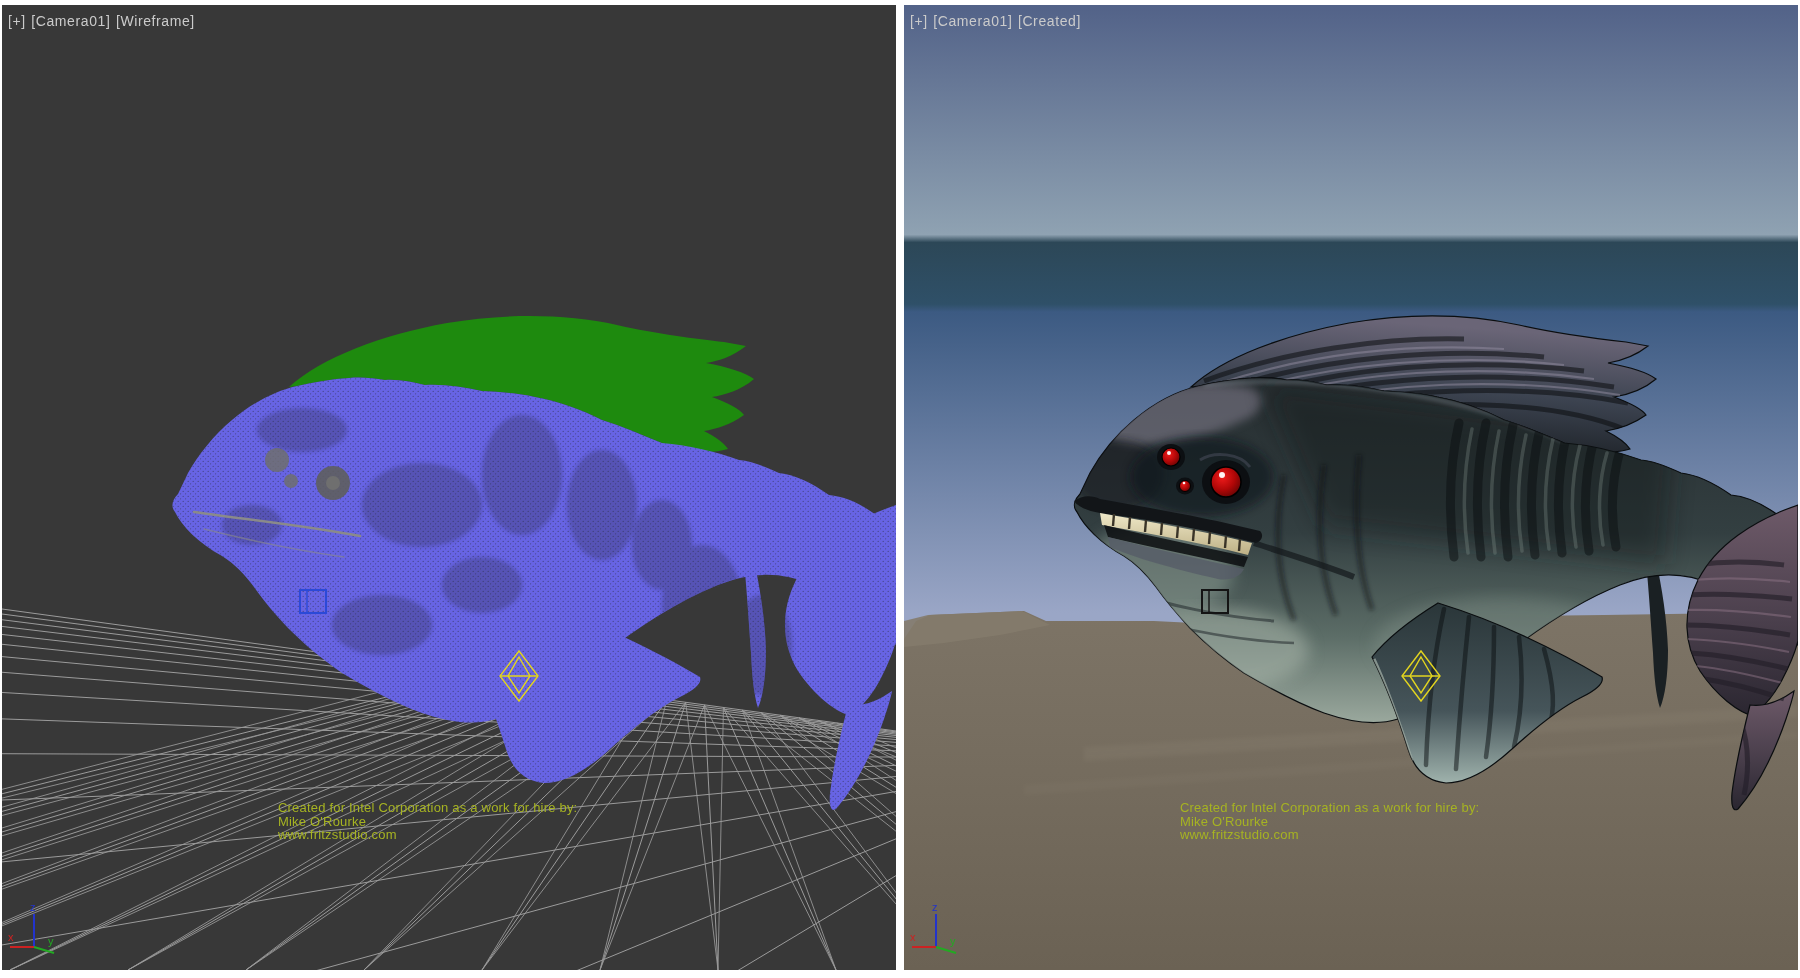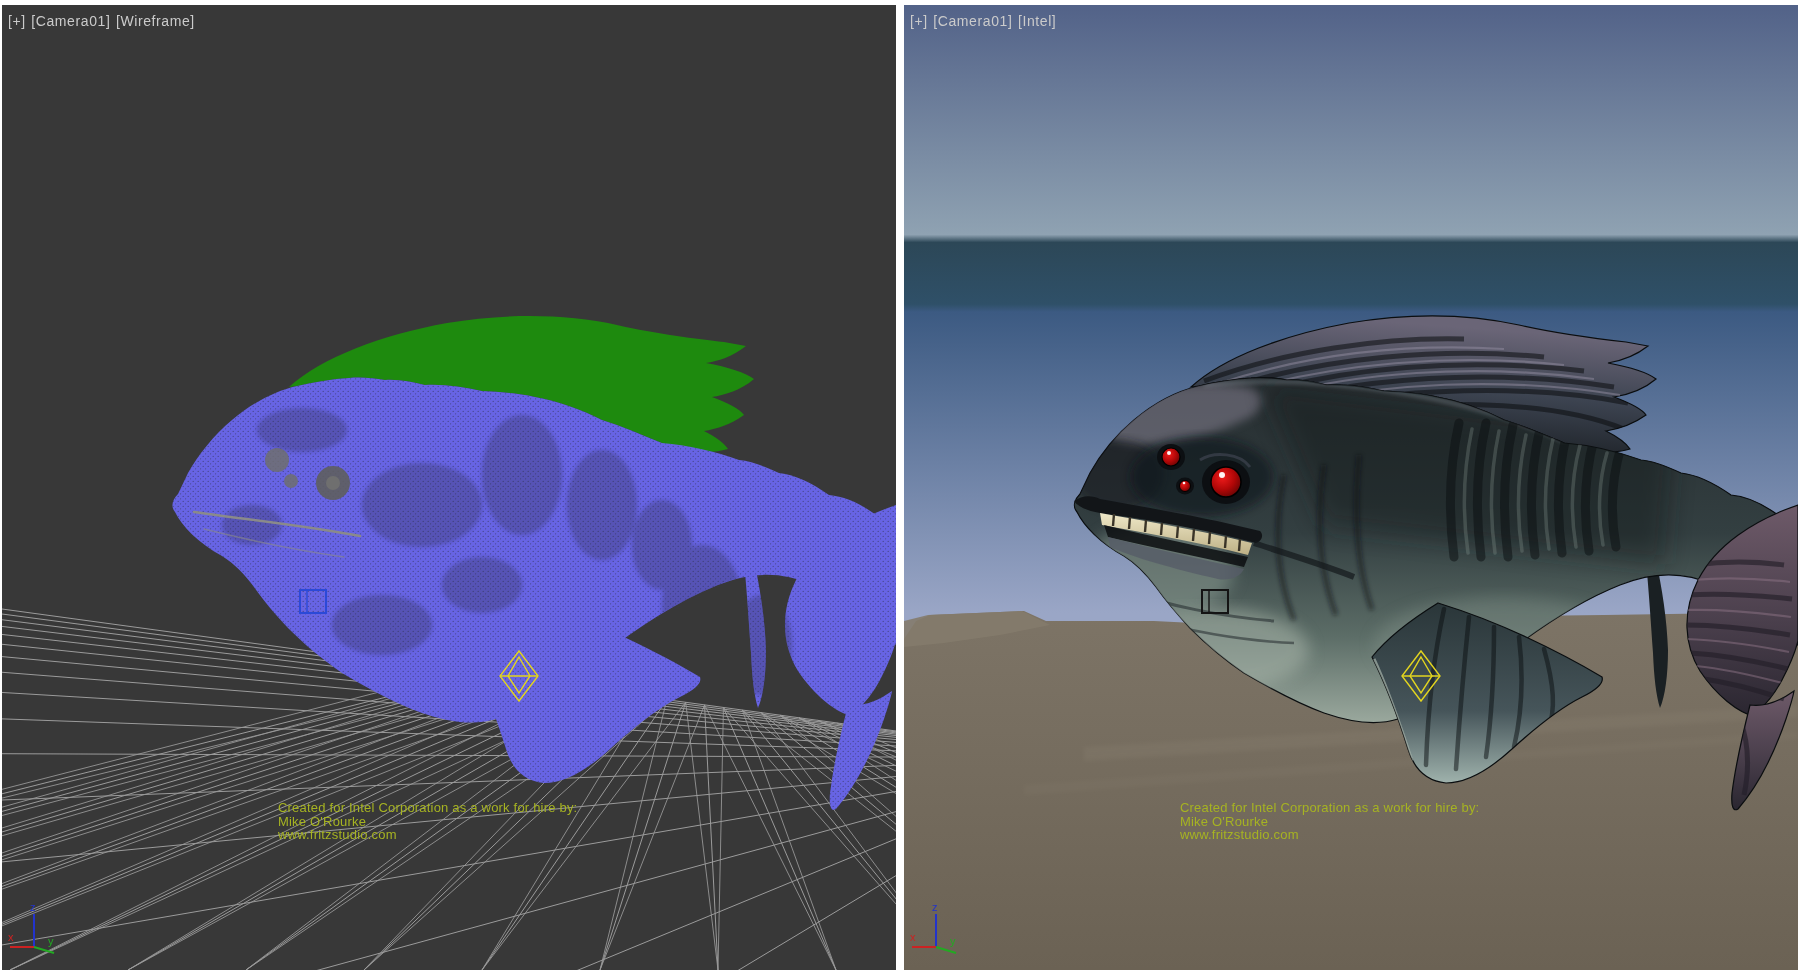--- a/index.html
+++ b/index.html
@@ -431,21 +431,21 @@
         <line class="ax-y" x1="32" y1="942" x2="52" y2="948"></line>
         <text class="ax-t ax-tz" x="28" y="906">z</text>
         <text class="ax-t ax-tx" x="6" y="936">x</text>
         <text class="ax-t ax-ty" x="46" y="940">y</text>
       </g>
     </svg>
 
     <div class="vp-label">
       <span>[+]</span>
       <span>[Camera01]</span>
-      <span>[Intel]</span>
+      <span>[Created]</span>
     </div>
 
     <div class="credit">
       <div>Created for Intel Corporation as a work for hire by:</div>
       <div>Mike O'Rourke</div>
       <div>www.fritzstudio.com</div>
     </div>
   </div>
 </div>
 

